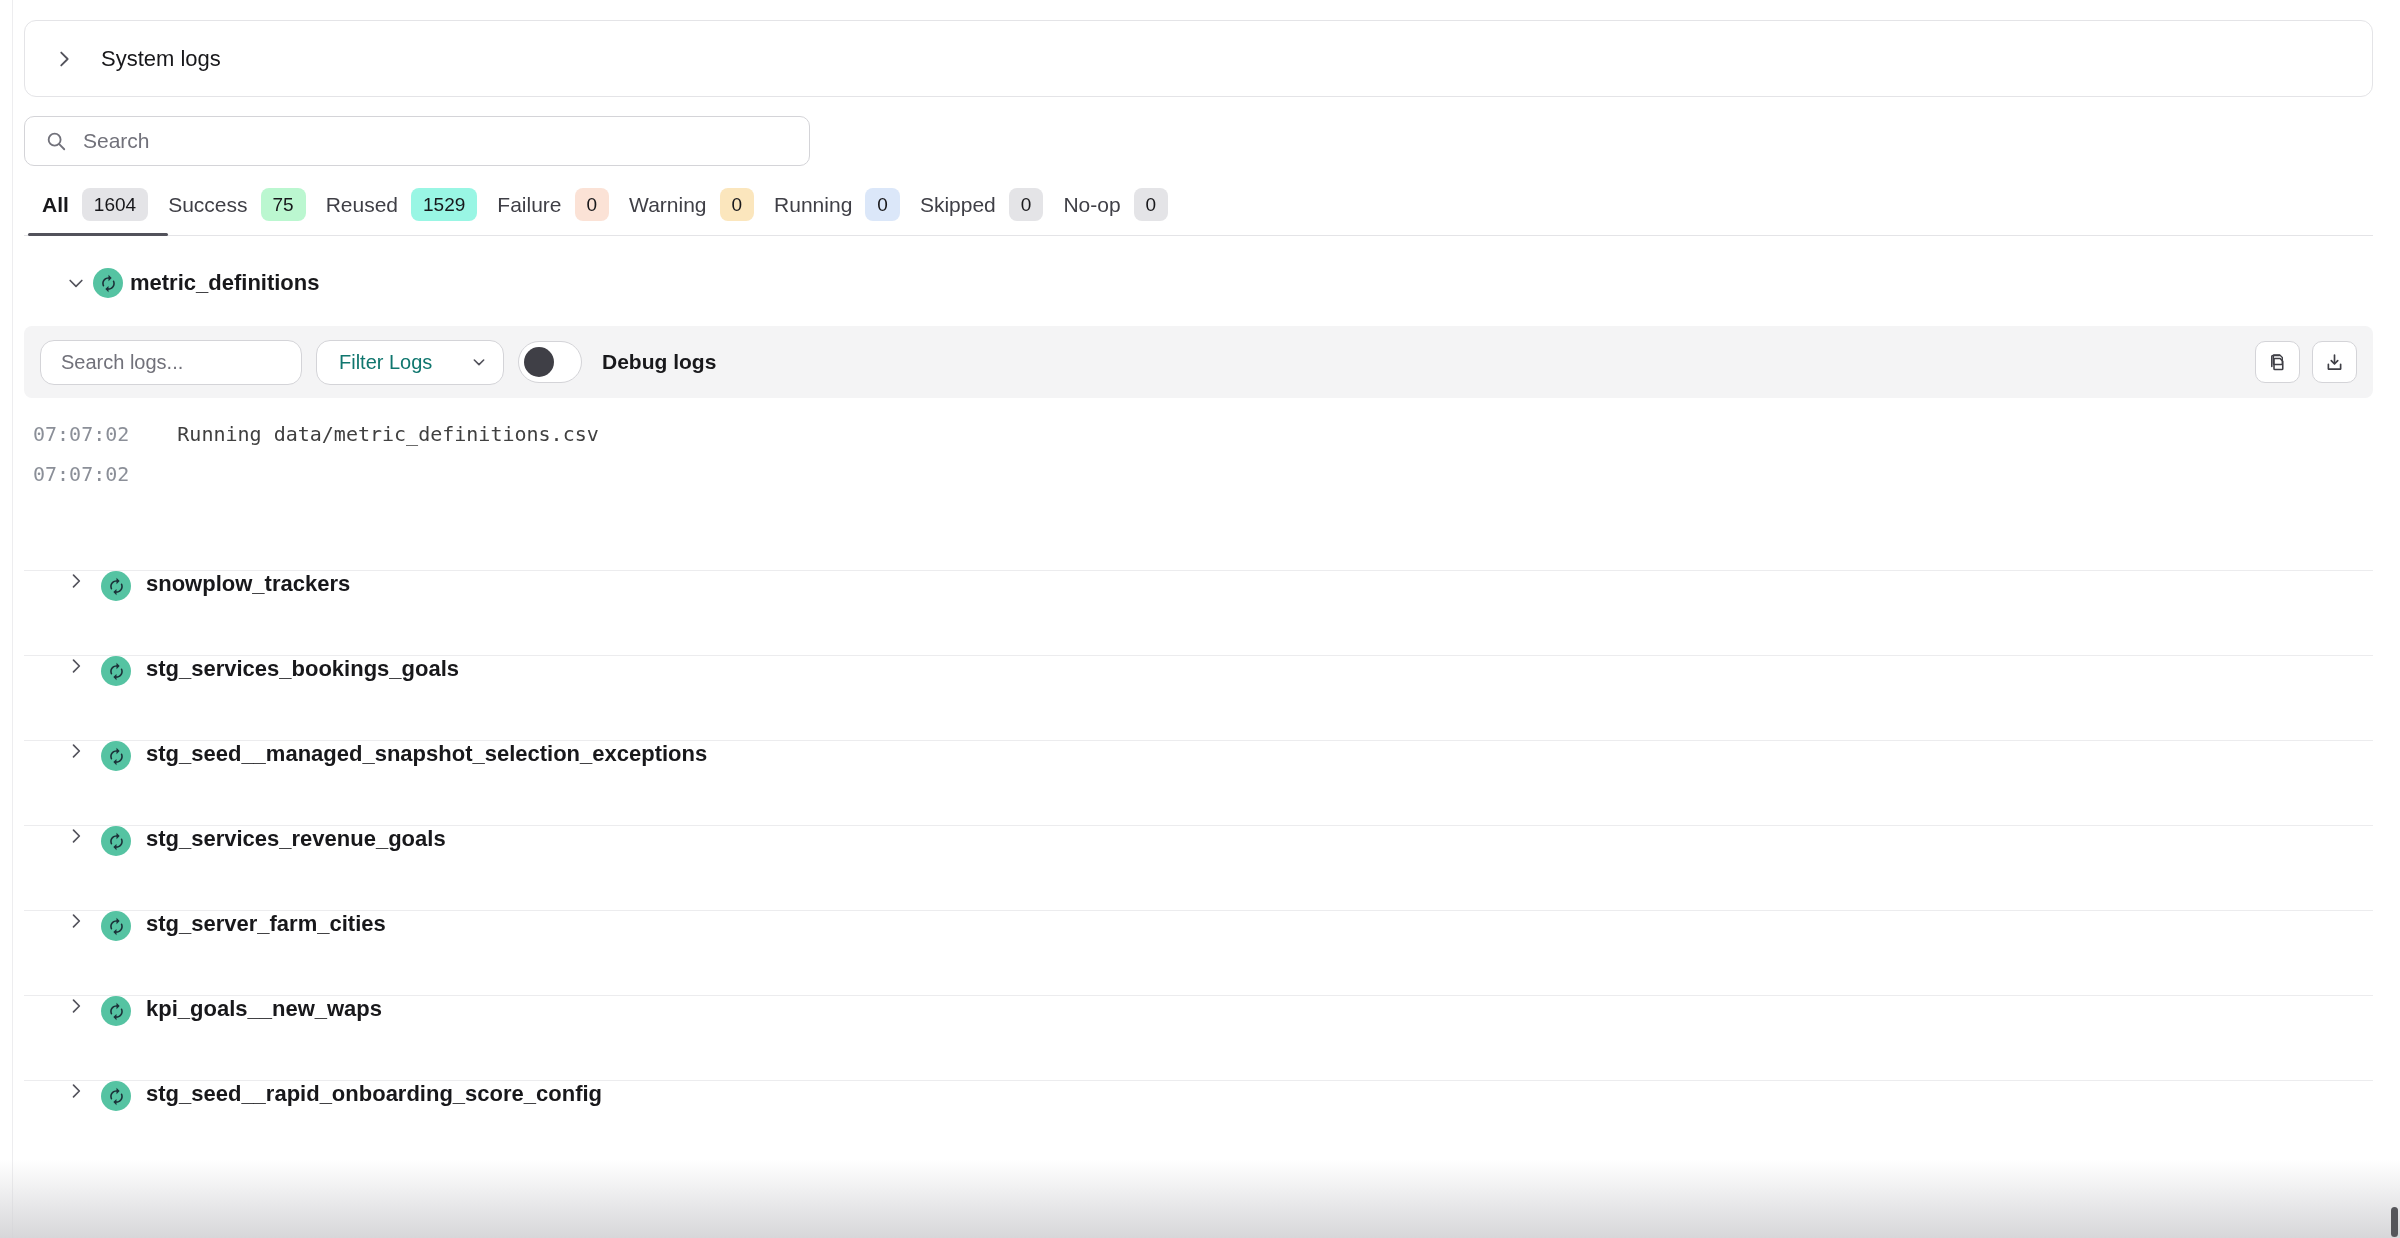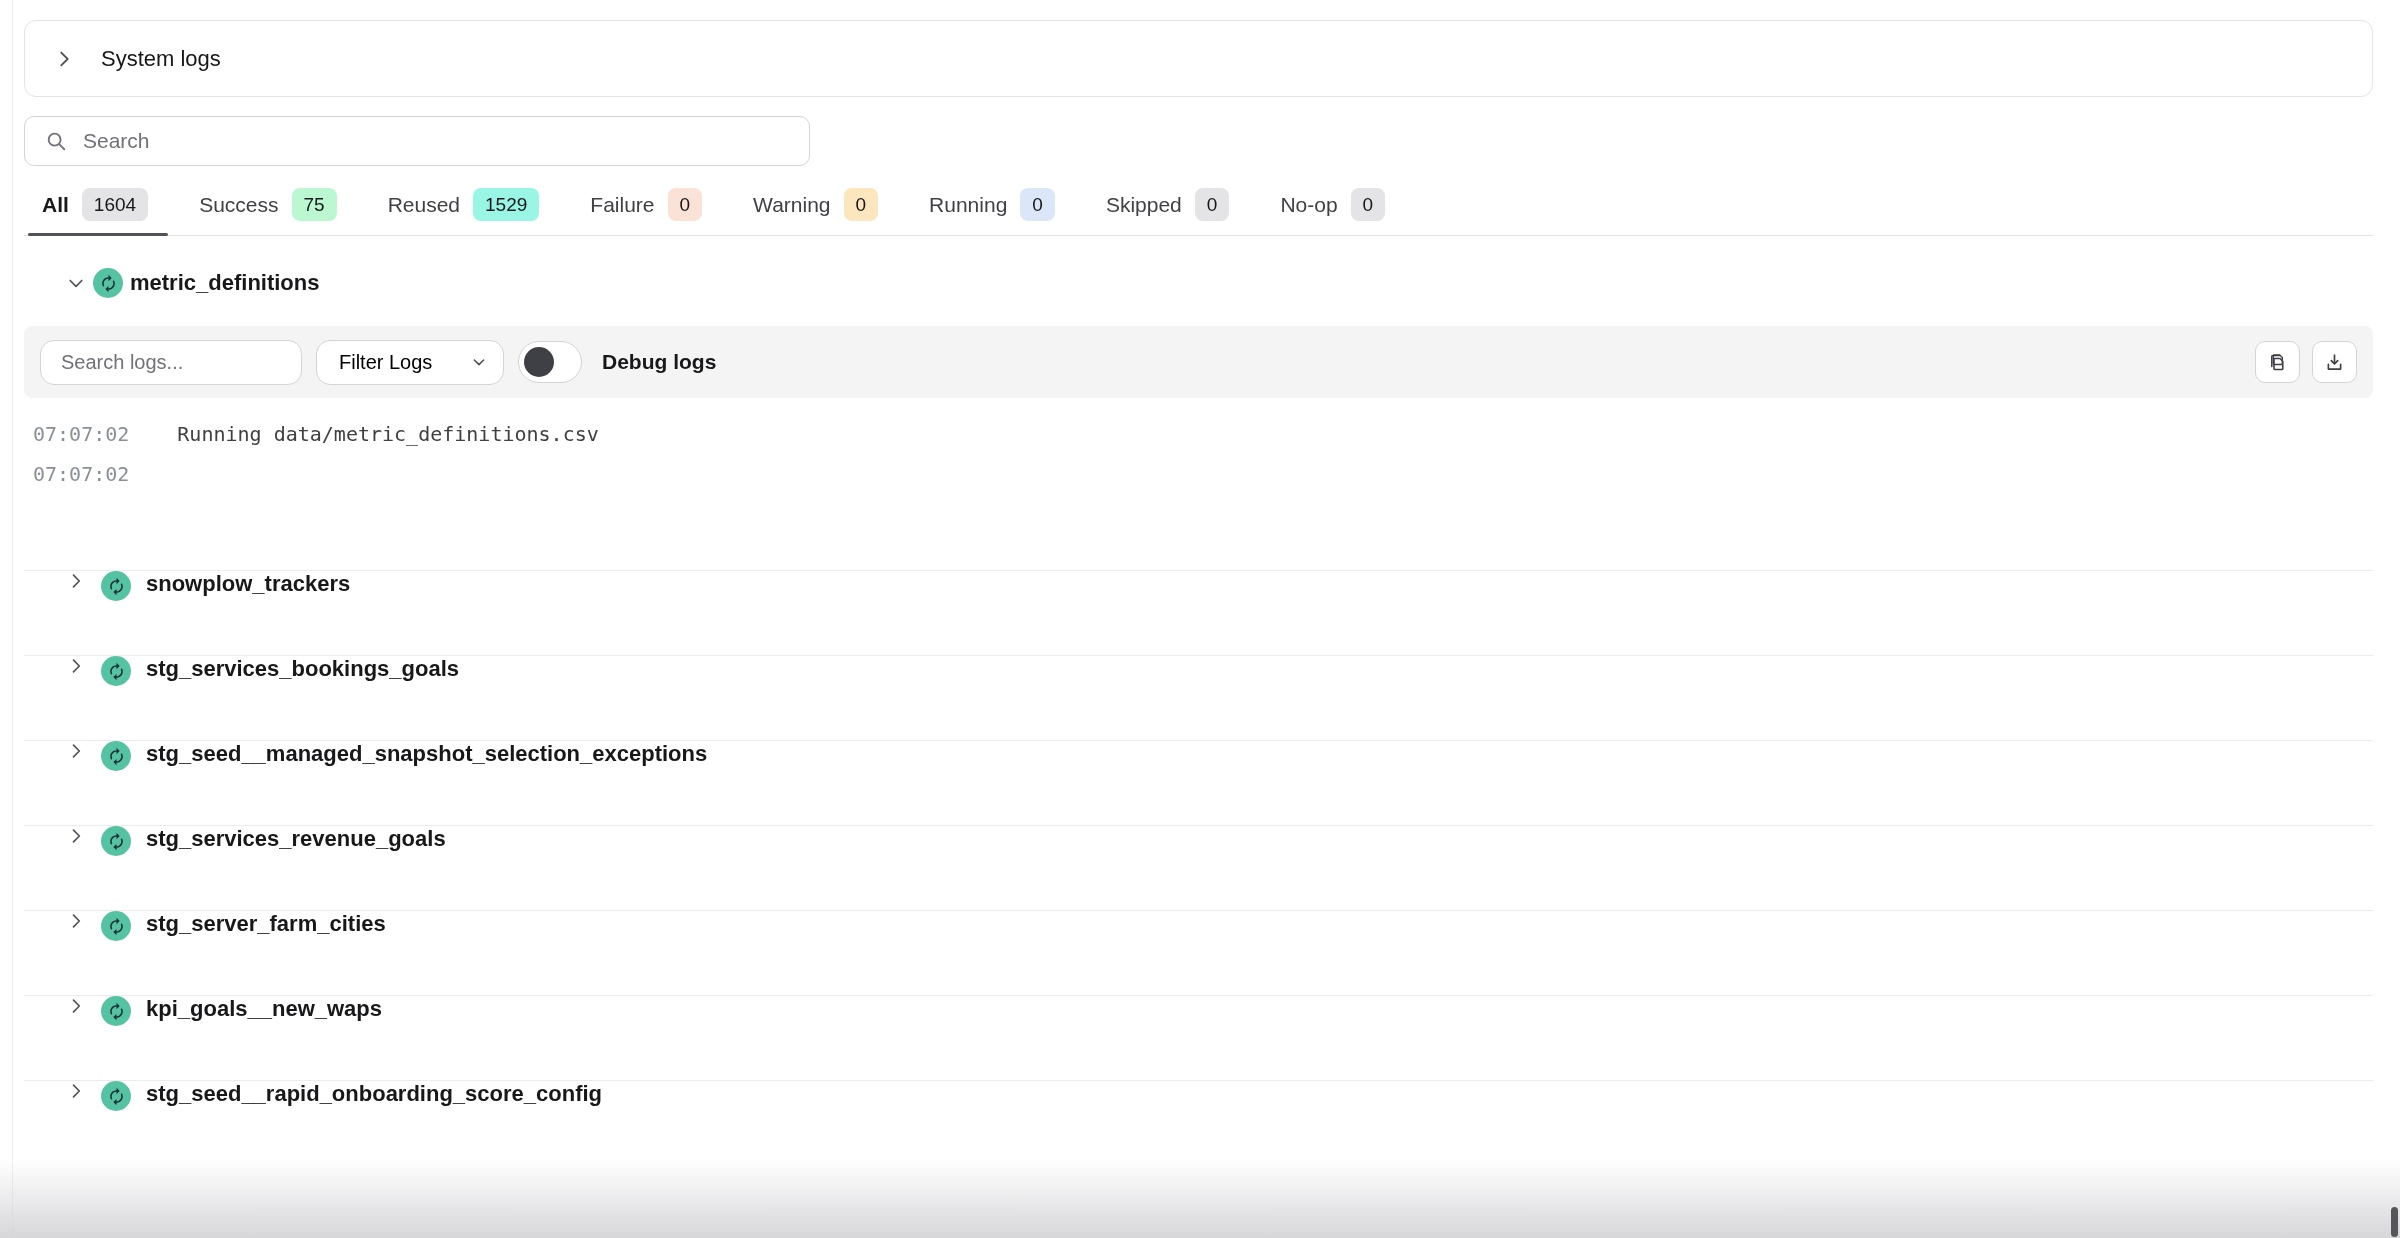--- a/index.html
+++ b/index.html
@@ -16,41 +16,41 @@
   .syslog-box{margin-top:20px;height:75px;border:1px solid #e4e4e7;border-radius:12px;
     display:flex;align-items:center;padding-left:28px;gap:26px;background:#fff;cursor:pointer;}
   .syslog-label{font-size:22px;font-weight:500;color:#18181b;}
 
   
   .search-box{margin-top:19px;width:786px;height:50px;border:1px solid #d4d4d8;border-radius:10px;
     display:flex;align-items:center;padding-left:20px;gap:16px;box-sizing:border-box;background:#fff;}
   .search-placeholder{font-size:21px;color:#71717a;}
 
   
-  .tabs{margin-top:22px;display:flex;align-items:flex-start;gap:51px;padding-left:18px;border-bottom:1px solid #e4e4e7;}
+  .tabs{margin-top:22px;display:flex;align-items:flex-start;gap:20px;padding-left:18px;border-bottom:1px solid #e4e4e7;}
   .tab{display:flex;align-items:center;gap:13px;padding-bottom:14px;position:relative;cursor:pointer;}
   .tab .tab-label{font-size:21px;color:#3f3f46;font-weight:500;}
   .tab.active .tab-label{color:#18181b;font-weight:700;}
   .tab .badge{font-size:19px;line-height:1;padding:7px 12px;border-radius:8px;color:#18181b;background:#e4e4e7;}
   .tab.active::after{content:"";position:absolute;left:-14px;right:-20px;bottom:-1px;height:3px;background:#52525b;border-radius:2px;}
 
   
   .section-header{margin-top:16px;height:62px;display:flex;align-items:center;padding-left:42px;gap:7px;cursor:pointer;}
   .section-label{font-size:22px;font-weight:700;color:#18181b;}
   .seed-icon{width:30px;height:30px;border-radius:50%;display:flex;align-items:center;justify-content:center;flex:none;}
   .seed-icon svg{width:19px;height:19px;}
 
   
   .toolbar{margin-top:12px;height:72px;background:#f4f4f5;border-radius:8px;
     display:flex;align-items:center;padding:0 16px;gap:14px;box-sizing:border-box;}
   .input-mini{width:262px;height:45px;background:#fff;border:1px solid #d4d4d8;border-radius:14px;
     display:flex;align-items:center;padding-left:20px;box-sizing:border-box;font-size:20px;color:#71717a;}
   .filter-btn{width:188px;height:45px;background:#fff;border:1px solid #d4d4d8;border-radius:14px;
     display:flex;align-items:center;justify-content:space-between;padding:0 16px 0 22px;box-sizing:border-box;
-    font-size:20px;color:#000000;cursor:pointer;}
+    font-size:20px;color:#0f766e;cursor:pointer;}
   .toggle{width:64px;height:42px;border-radius:21px;border:1px solid #d4d4d8;background:#fff;position:relative;
     box-sizing:border-box;cursor:pointer;flex:none;}
   .toggle .knob{position:absolute;left:5px;top:5px;width:30px;height:30px;border-radius:50%;background:#3f3f46;}
   .debug-label{font-size:21px;font-weight:700;margin-left:6px;color:#18181b;}
   .toolbar-right{margin-left:auto;display:flex;gap:12px;}
   .icon-btn{width:45px;height:42px;border:1px solid #d4d4d8;border-radius:10px;background:#fff;
     display:flex;align-items:center;justify-content:center;cursor:pointer;padding:0;}
 
   
   .log-area{height:164px;box-sizing:border-box;padding:16px 0 0 9px;

